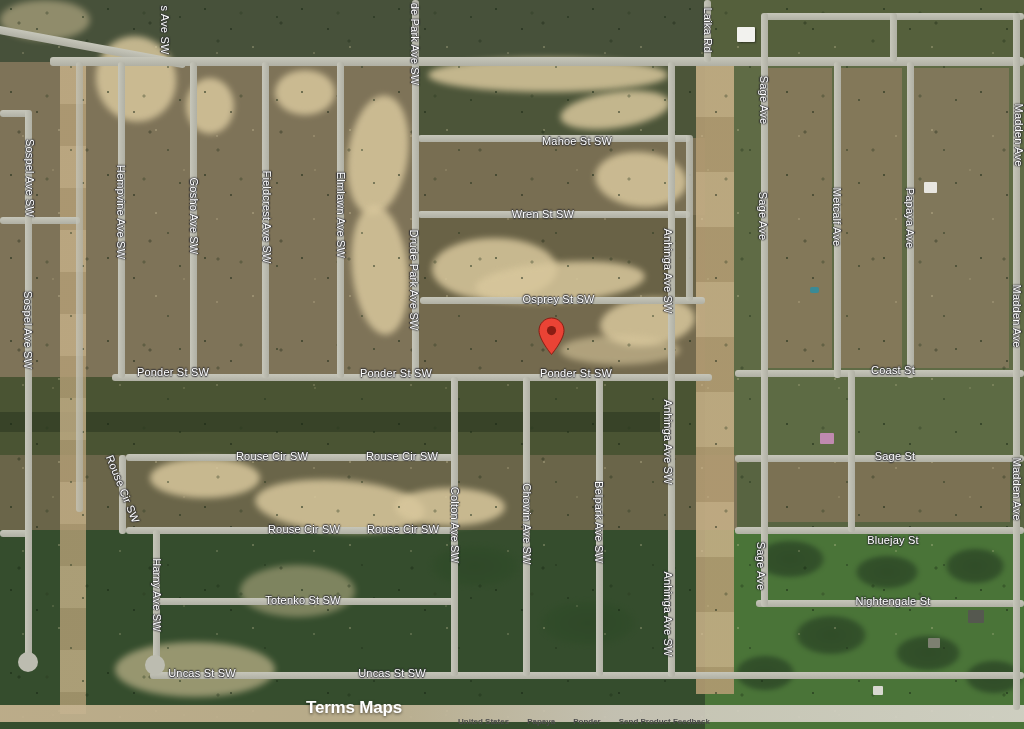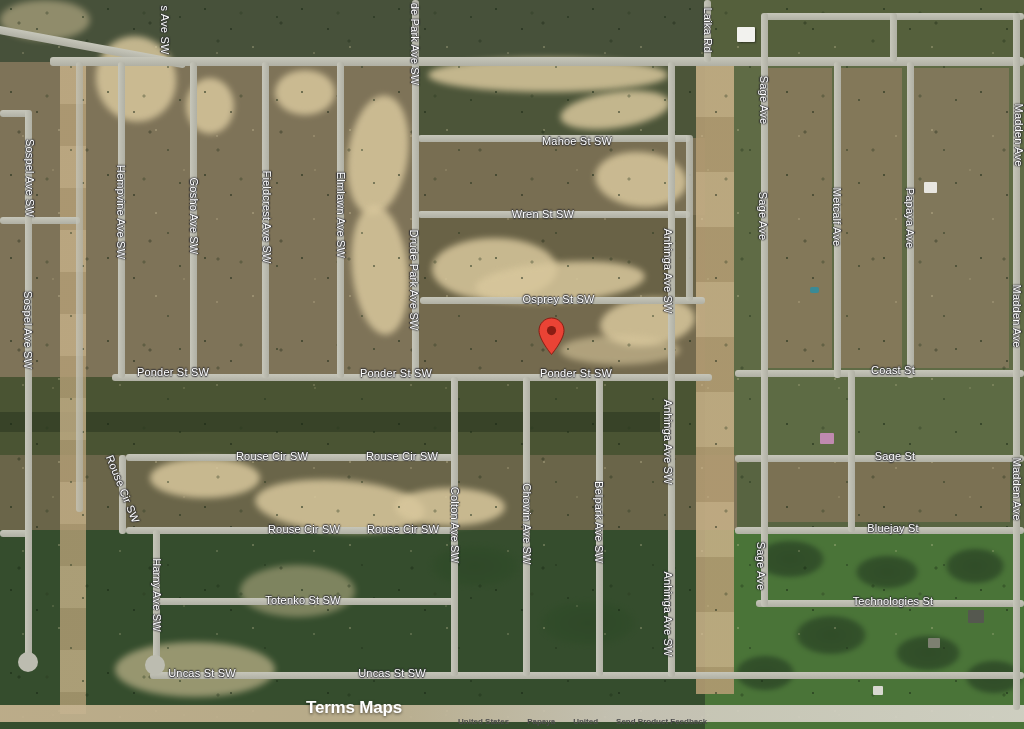--- a/index.html
+++ b/index.html
@@ -196,42 +196,42 @@
       <div class="street-label horiz" style="left: 576px; top: 373px;">Ponder St SW</div>
       <div class="street-label horiz" style="left: 893px; top: 370px;">Coast St</div>
       <div class="street-label vert" style="left: 668px; top: 442px;">Anhinga Ave SW</div>
       <div class="street-label tilt" style="left: 123px; top: 489px;">Rouse Cir SW</div>
       <div class="street-label horiz" style="left: 272px; top: 456px;">Rouse Cir SW</div>
       <div class="street-label horiz" style="left: 402px; top: 456px;">Rouse Cir SW</div>
       <div class="street-label horiz" style="left: 895px; top: 456px;">Sage St</div>
       <div class="street-label vert" style="left: 1017px; top: 489px;">Madden Ave</div>
       <div class="street-label horiz" style="left: 304px; top: 529px;">Rouse Cir SW</div>
       <div class="street-label horiz" style="left: 403px; top: 529px;">Rouse Cir SW</div>
-      <div class="street-label horiz" style="left: 893px; top: 528px; border-radius: 6px;">Bluejay St</div>
+      <div class="street-label horiz" style="left: 893px; top: 540px; border-radius: 6px;">Bluejay St</div>
       <div class="street-label vert" style="left: 455px; top: 525px;">Colton Ave SW</div>
       <div class="street-label vert" style="left: 527px; top: 524px;">Chowin Ave SW</div>
       <div class="street-label vert" style="left: 599px; top: 522px;">Belpark Ave SW</div>
       <div class="street-label vert" style="left: 761px; top: 566px;">Sage Ave</div>
       <div class="street-label vert" style="left: 157px; top: 595px;">Harny Ave SW</div>
       <div class="street-label horiz" style="left: 303px; top: 600px;">Totenko St SW</div>
-      <div class="street-label horiz" style="left: 893px; top: 601px;">Technologies St</div>
+      <div class="street-label horiz" style="left: 893px; top: 601px;">Nightengale St</div>
       <div class="street-label vert" style="left: 668px; top: 614px;">Anhinga Ave SW</div>
       <div class="street-label horiz" style="left: 202px; top: 673px;">Uncas St SW</div>
       <div class="street-label horiz" style="left: 392px; top: 673px;">Uncas St SW</div>
     </div>
 
   <div id="pin" style="left: 537.5px; top: 317px;">
     <svg width="27" height="39" viewBox="0 0 27 39">
       <path id="pin-body" d="M13.5 1 C6.6 1 1 6.6 1 13.5 C1 22.6 13.5 37.5 13.5 37.5 C13.5 37.5 26 22.6 26 13.5 C26 6.6 20.4 1 13.5 1 Z" stroke-width="1" fill="#EA4335" stroke="#8A1C13"></path>
       <circle id="pin-dot" cx="13.5" cy="13.6" r="4.6" fill="#8A1C13"></circle>
     </svg>
   </div>
 
   <div id="gmaps-logo">Terms Maps</div>
   <div id="attribution">
     <span class="lnk">United States</span>
     <span id="attr-links" style="position:static;display:flex;gap:18px;">
         <span class="lnk">Papaya</span>
-        <span class="lnk">United</span>
+        <span class="lnk">Ponder</span>
         <span class="lnk">Send Product Feedback</span>
       </span>
   </div>
 </div>
 
 </body></html>

